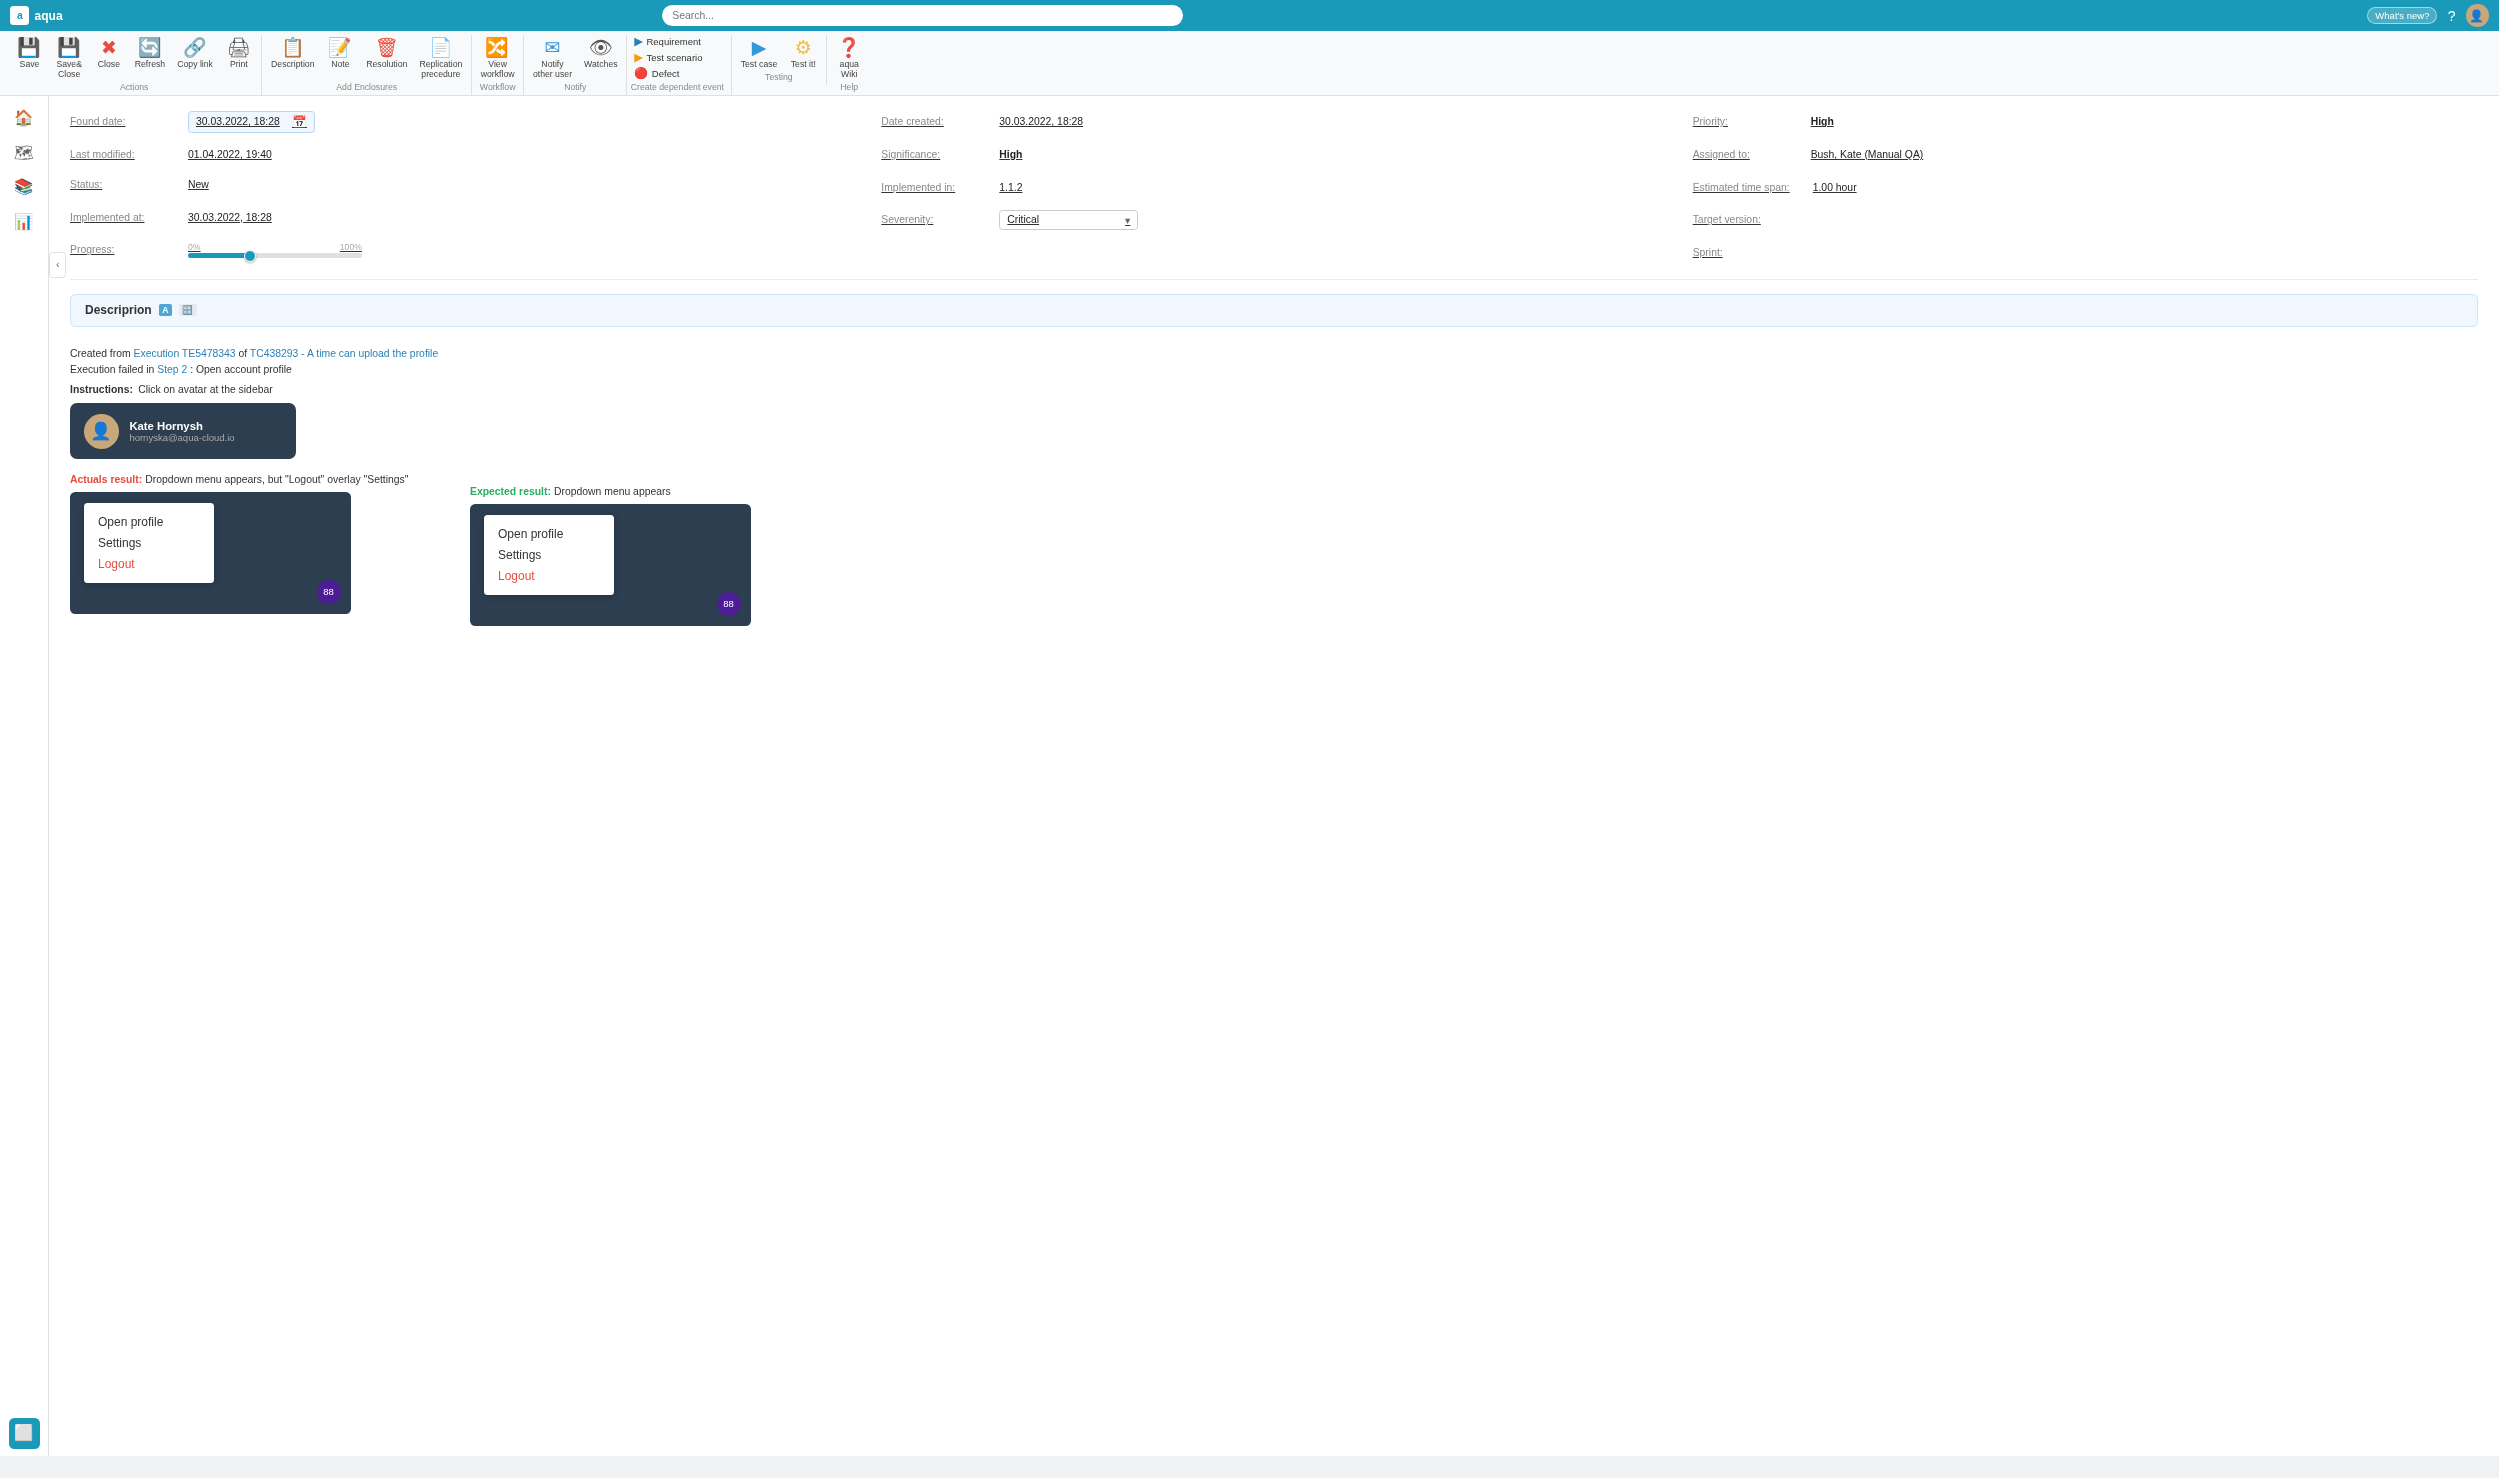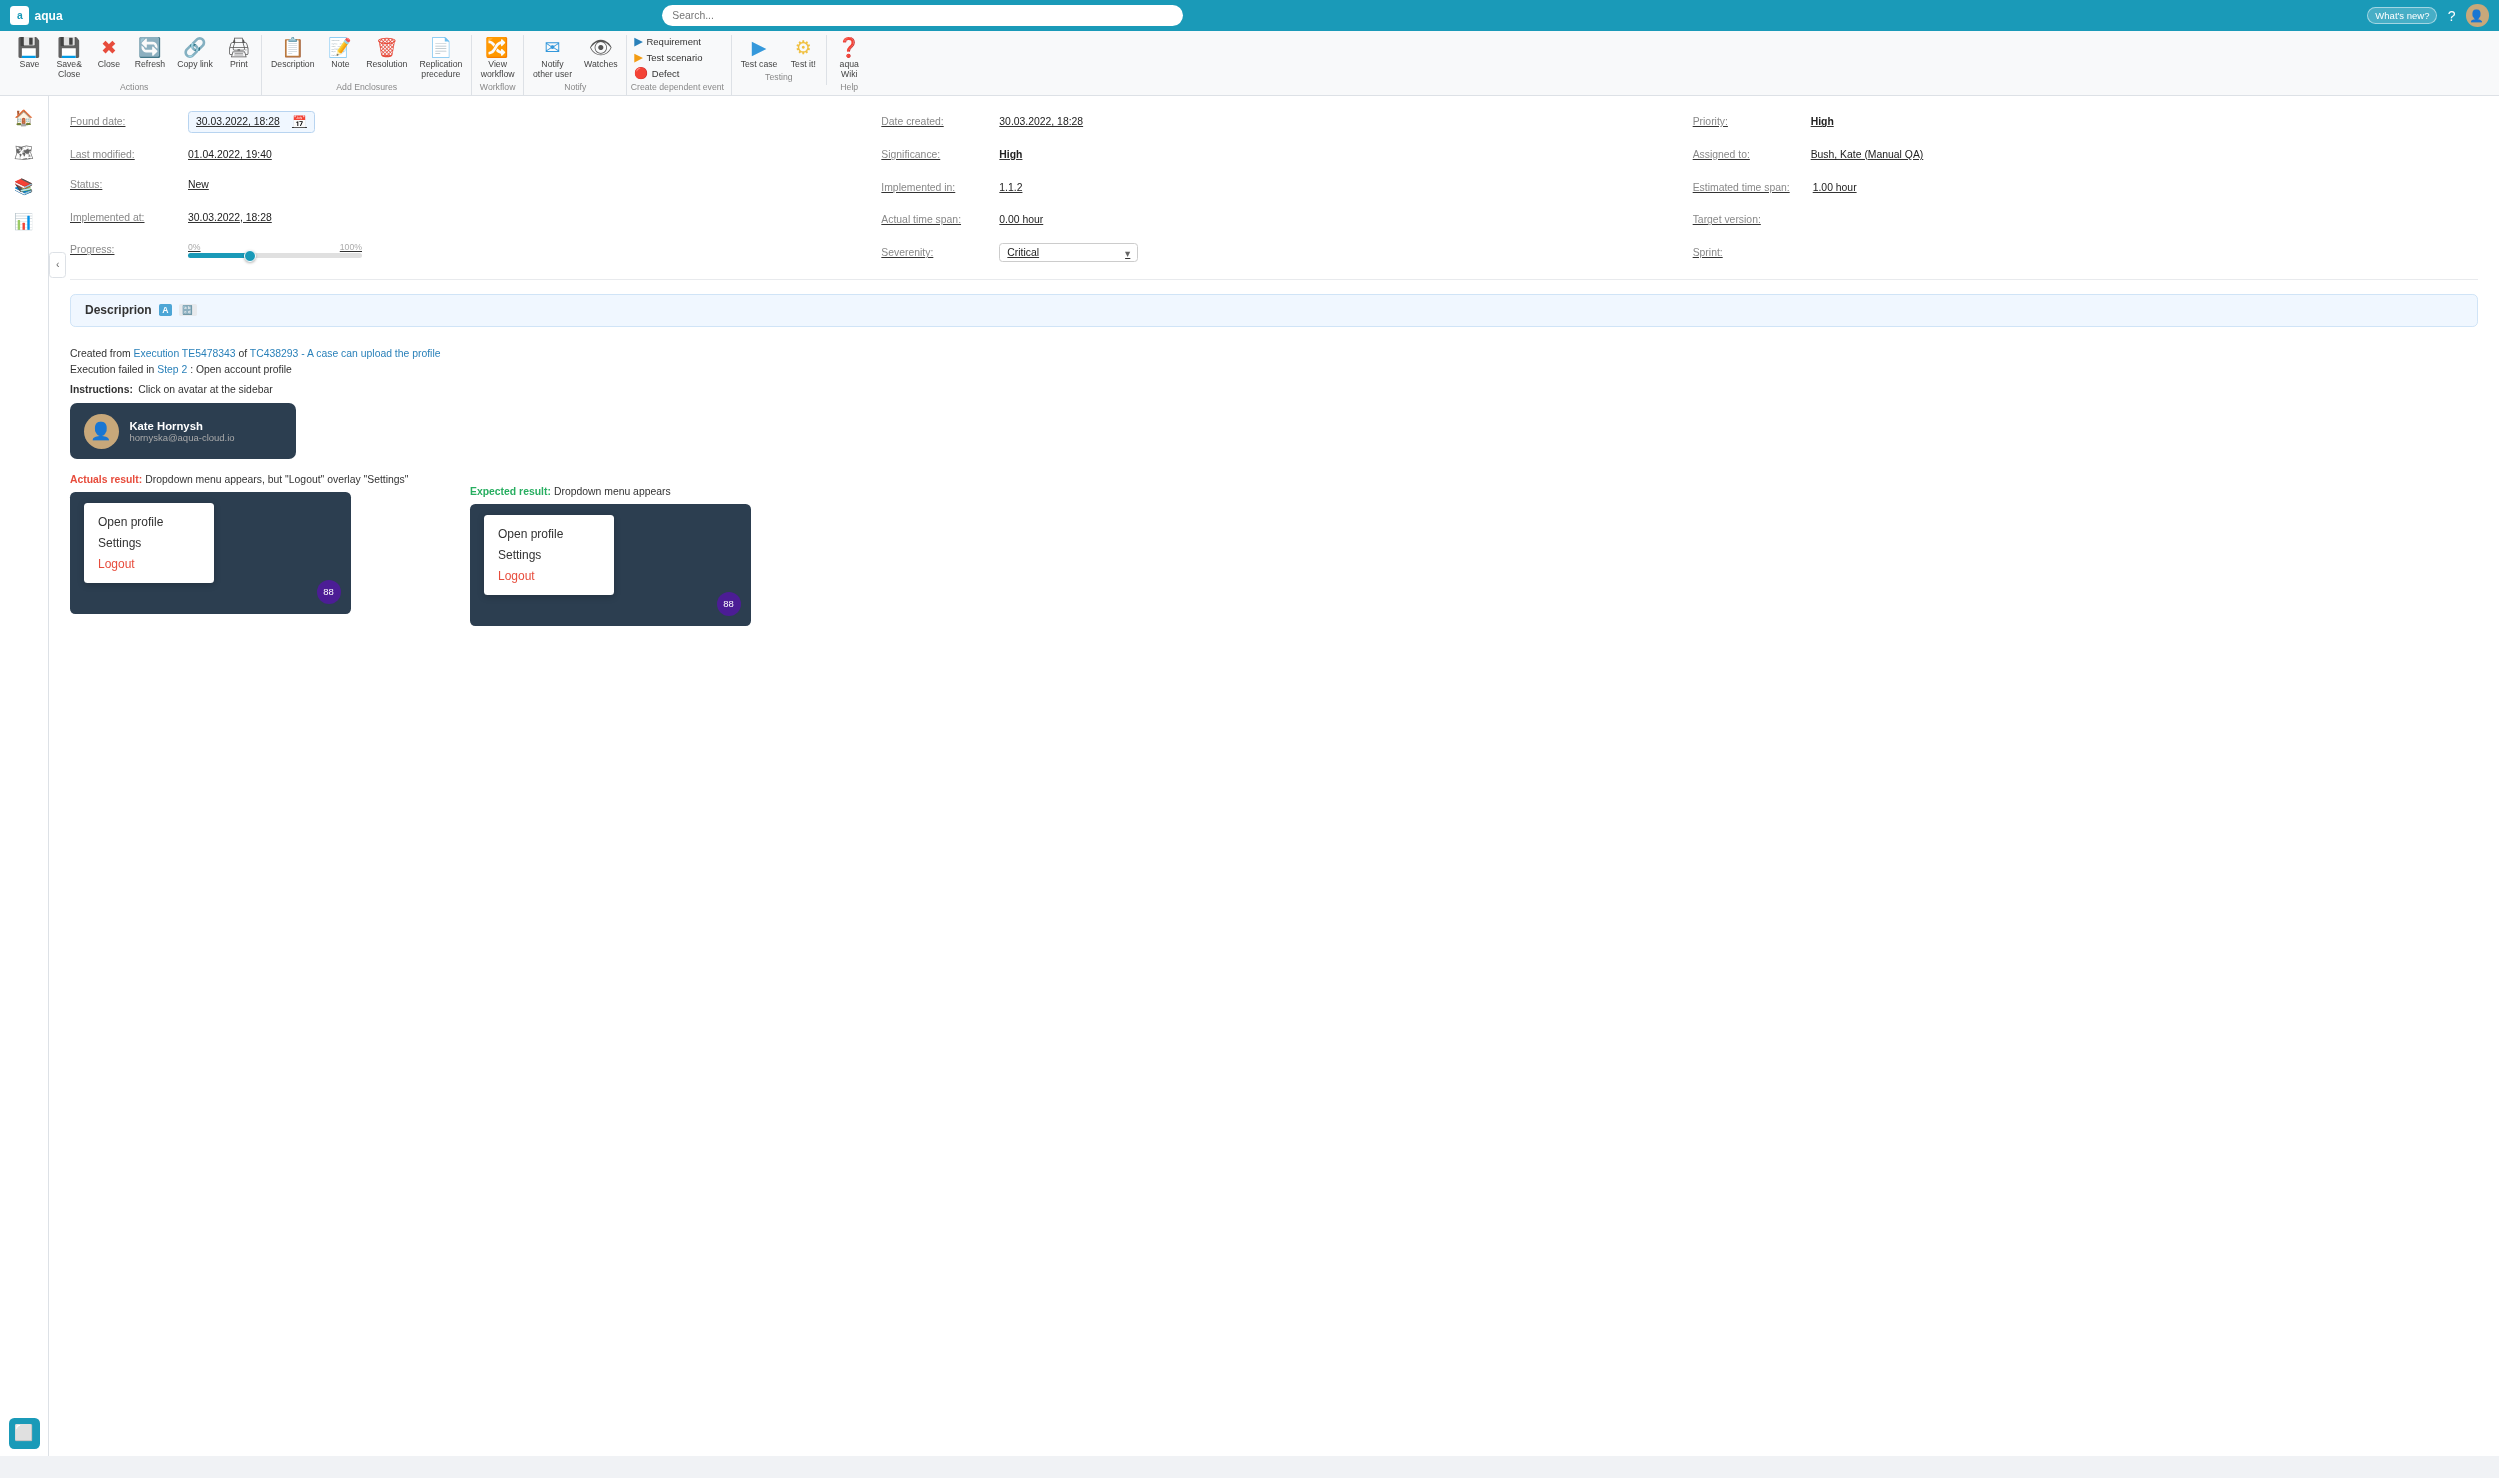--- a/index.html
+++ b/index.html
@@ -594,24 +594,20 @@
         </div>
         <div class="field-row" style="margin-top:8.7px;">
           <span class="field-label">Significance:</span>
           <span class="field-value" style="font-weight:600;">High</span>
         </div>
         <div class="field-row" style="margin-top:8.7px;">
           <span class="field-label">Implemented in:</span>
           <span class="field-value">1.1.2</span>
         </div>
         <div class="field-row" style="margin-top:8.7px;">
-          <span class="field-label">Actual time span:</span>
-          <span class="field-value">0.00 hour</span>
-        </div>
-        <div class="field-row" style="margin-top:8.7px;">
           <span class="field-label">Severenity:</span>
           <div class="field-value select-style">
             <span>Critical</span>
             <span style="margin-left:auto;font-size:10.4px;color:#666;">▾</span>
           </div>
         </div>
       </div>
 
       <div>
         <div class="field-row">
@@ -646,21 +642,21 @@
         <span class="desc-badge">A</span>
         <span class="desc-badge2">🔡</span>
       </div>
     </div>
 
     <div class="description-content">
       <p style="font-size:10.4px;">
         <span>Created from</span>
         <a class="link-text" href="#">Execution TE5478343</a>
         <span> of </span>
-        <a class="link-text" href="#">TC438293 - A case can upload the profile</a>
+        <a class="link-text" href="#">TC438293 - A time can upload the profile</a>
       </p>
       <p style="font-size:10.4px;margin-top:5.2px;">
         <span>Execution failed in</span>
         <a class="step-link" href="#">Step 2</a>
         <span>: Open account profile</span>
       </p>
 
       <div class="instructions-row" style="margin-top:8.7px;">
         <span class="instructions-label">Instructions:</span>
         <span style="font-size:10.4px;">Click on avatar at the sidebar</span>

